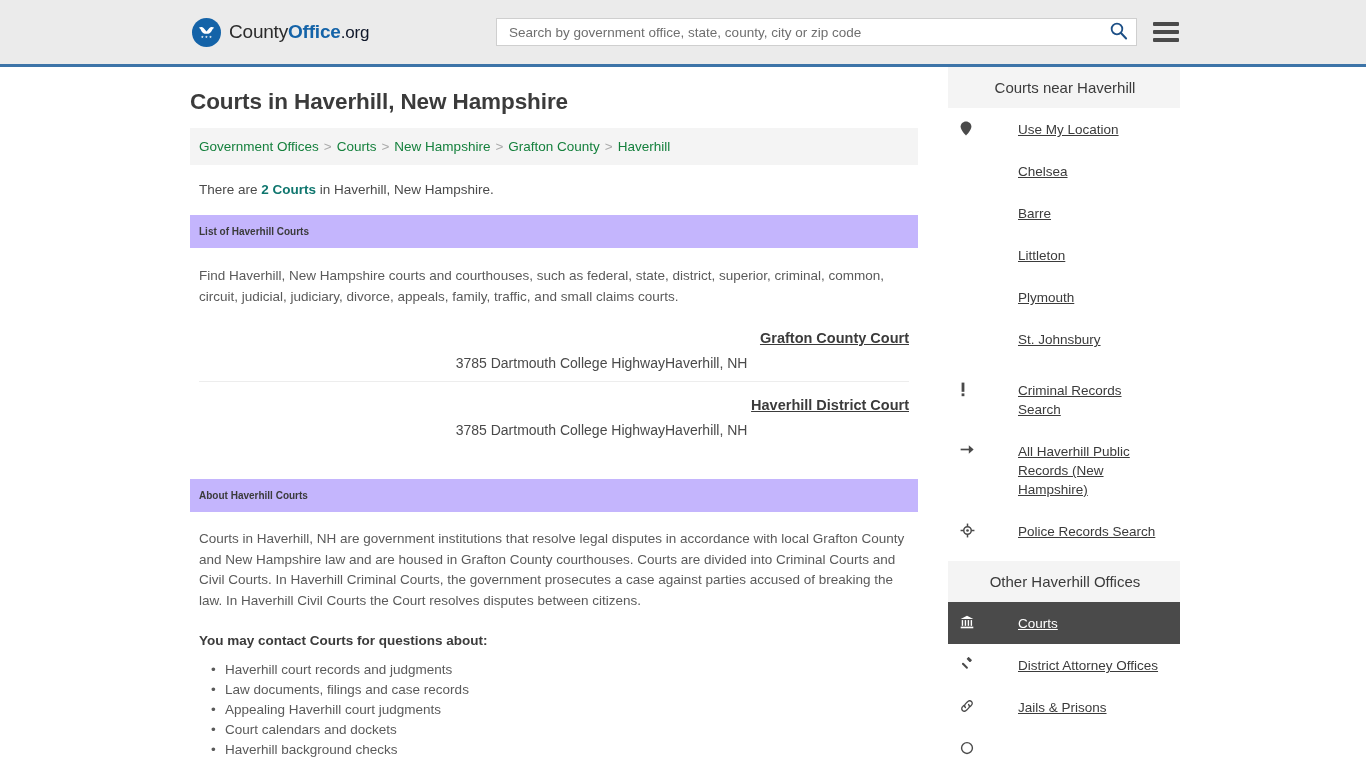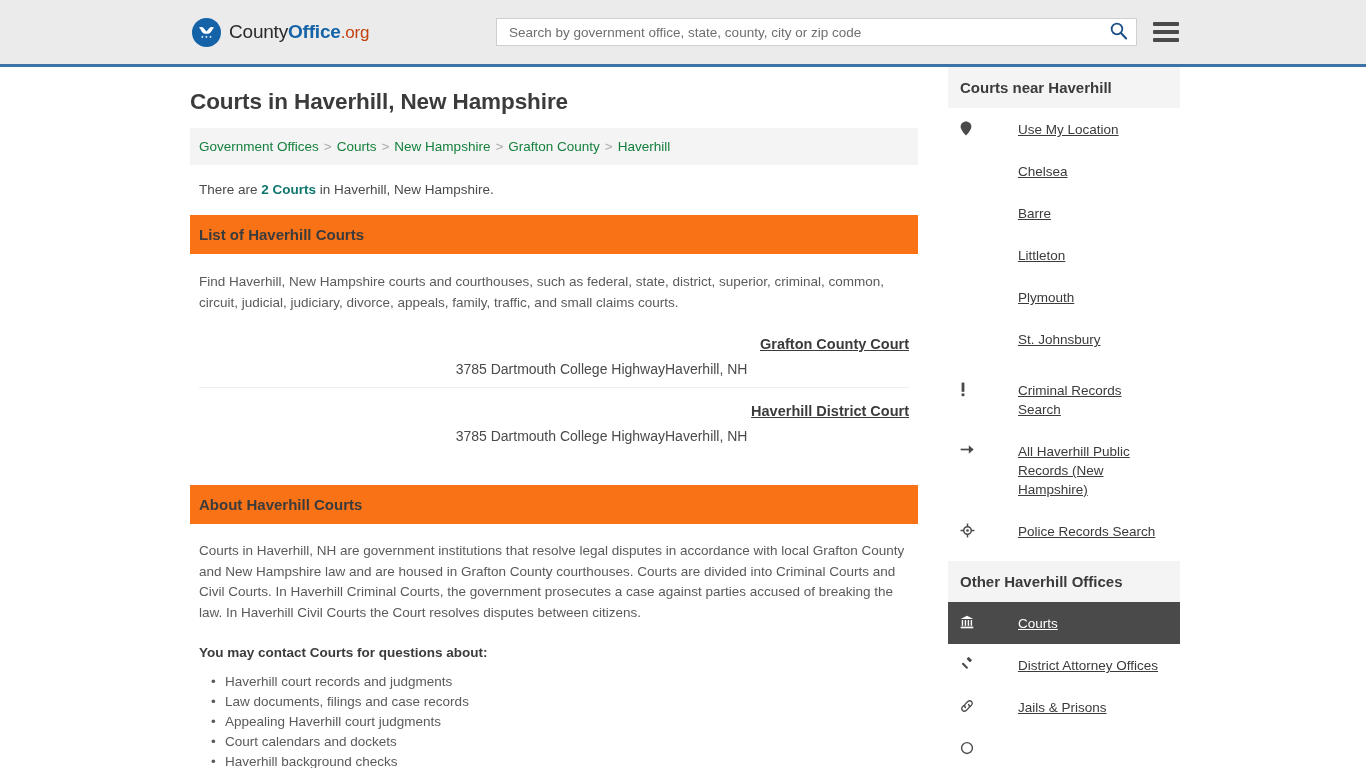--- a/index.html
+++ b/index.html
@@ -40,21 +40,21 @@
   }
   .logo-mark svg { display: block; }
   .logo-text {
     margin-left: 8px;
     font-size: 19px;
     letter-spacing: -0.2px;
     white-space: nowrap;
     color: #2b2b2b;
   }
   .logo-text .b { font-weight: bold; color: #1463a8; }
-  .logo-text .org { color: #c2410c; font-size: 17px; }
+  .logo-text .org { color: #0f172a; font-size: 17px; }
 
   .search-area {
     position: absolute;
     left: 496px;
     top: 18px;
     display: flex;
     align-items: center;
   }
   .search-box {
     width: 641px;
@@ -126,23 +126,23 @@
   .breadcrumb .sep { color: #a9a9a9; padding: 0 5px; }
 
   .intro-line {
     font-size: 13.5px;
     color: #4a4a4a;
     margin: 17px 0 18px 9px;
   }
   .intro-line b { color: #0f766e; }
 
   .section-head {
-    background: #f97316;
+    background: #c4b5fd;
     padding: 11px 10px 11px 9px;
-    font-size: 15px;
+    font-size: 10px;
     font-weight: bold;
     color: #3b3b3b;
   }
 
   .section-body { padding: 0 9px; }
 
   p.desc {
     font-size: 13.5px;
     line-height: 21px;
     color: #5a5a5a;
@@ -209,22 +209,23 @@
     left: -14px;
     color: #5a5a5a;
   }
 
   
   .side-block { margin-bottom: 9px; }
   .side-head {
     background: #f4f4f4;
     padding: 12px 10px 12px 12px;
     font-size: 15px;
-    font-weight: bold;
-    color: #3b3b3b;
+    font-weight: normal;
+    color: #3b3b3b;
+    text-align: center;
   }
   .side-items { padding: 0; }
   .side-item {
     display: flex;
     align-items: flex-start;
     padding: 12px 12px 11px 12px;
     text-decoration: none;
     gap: 34px;
   }
   .side-item.plain { padding-left: 12px; }

